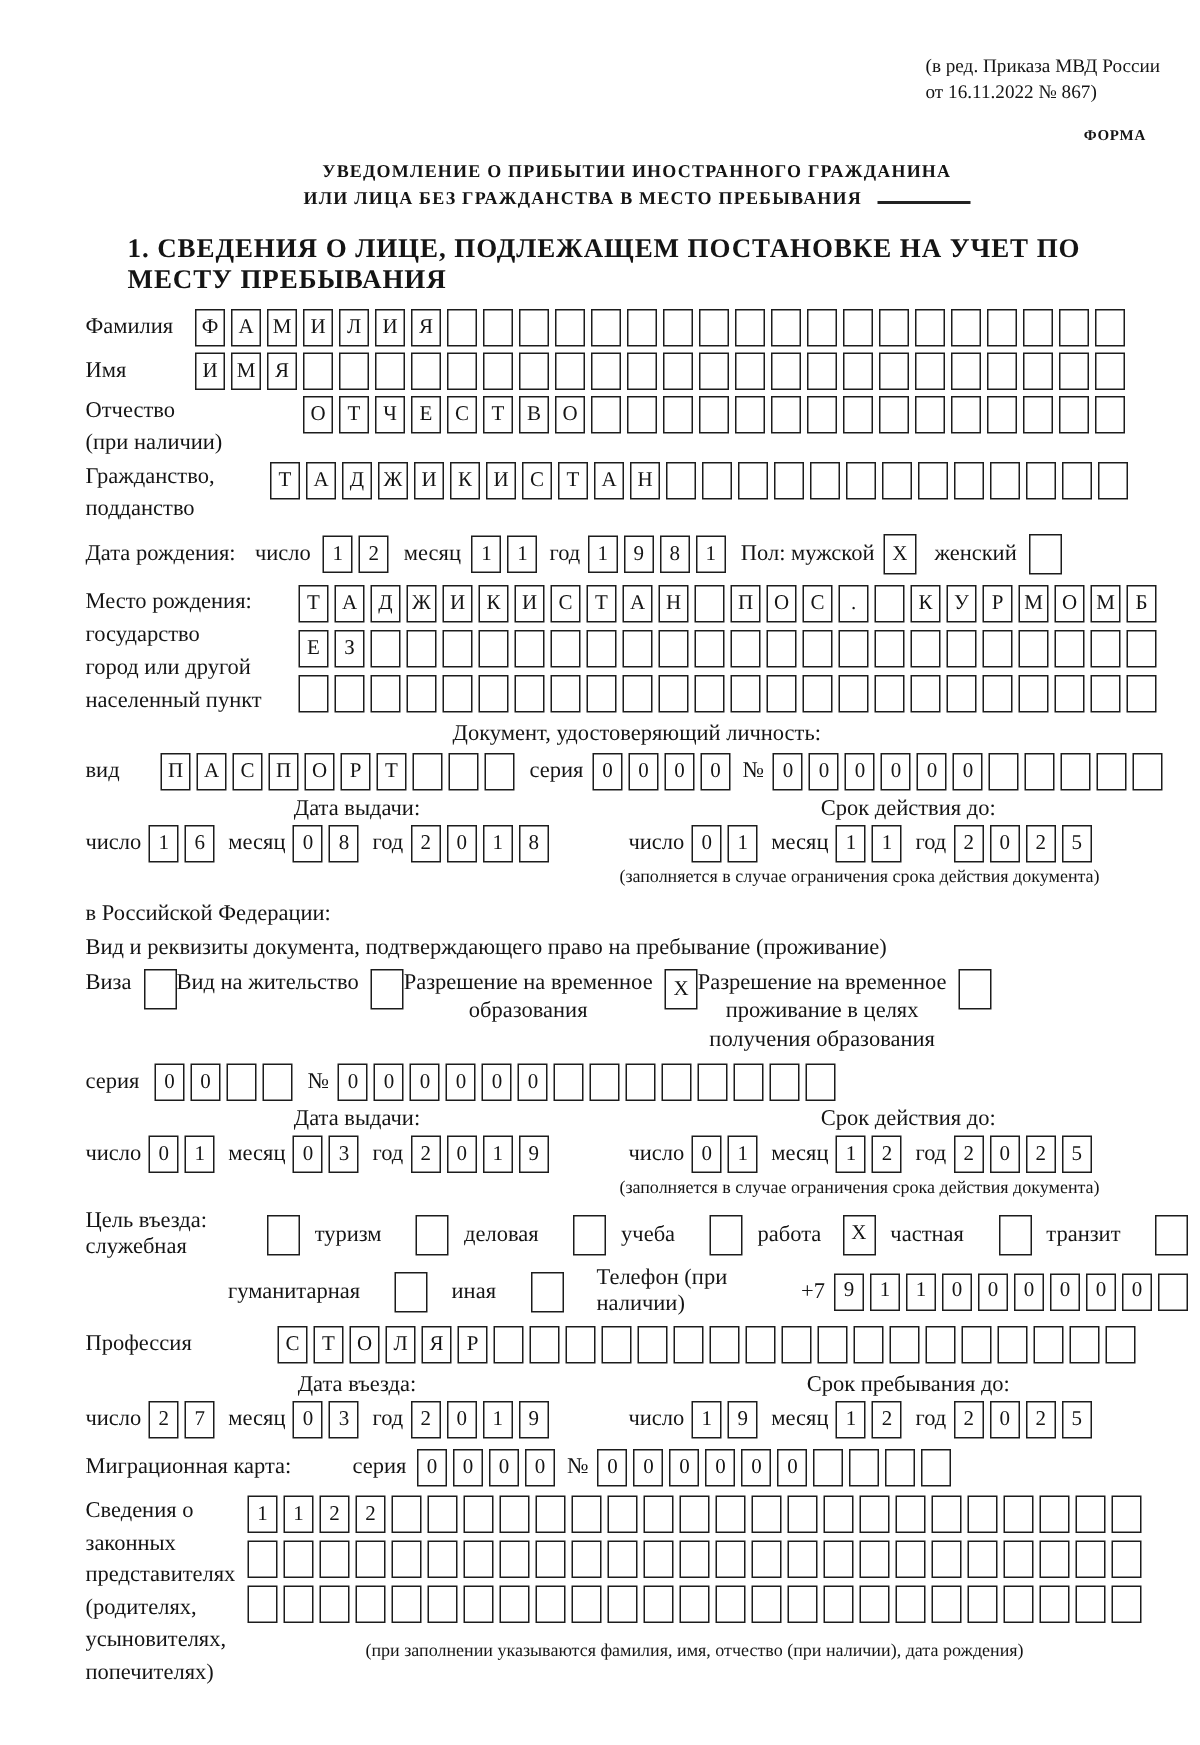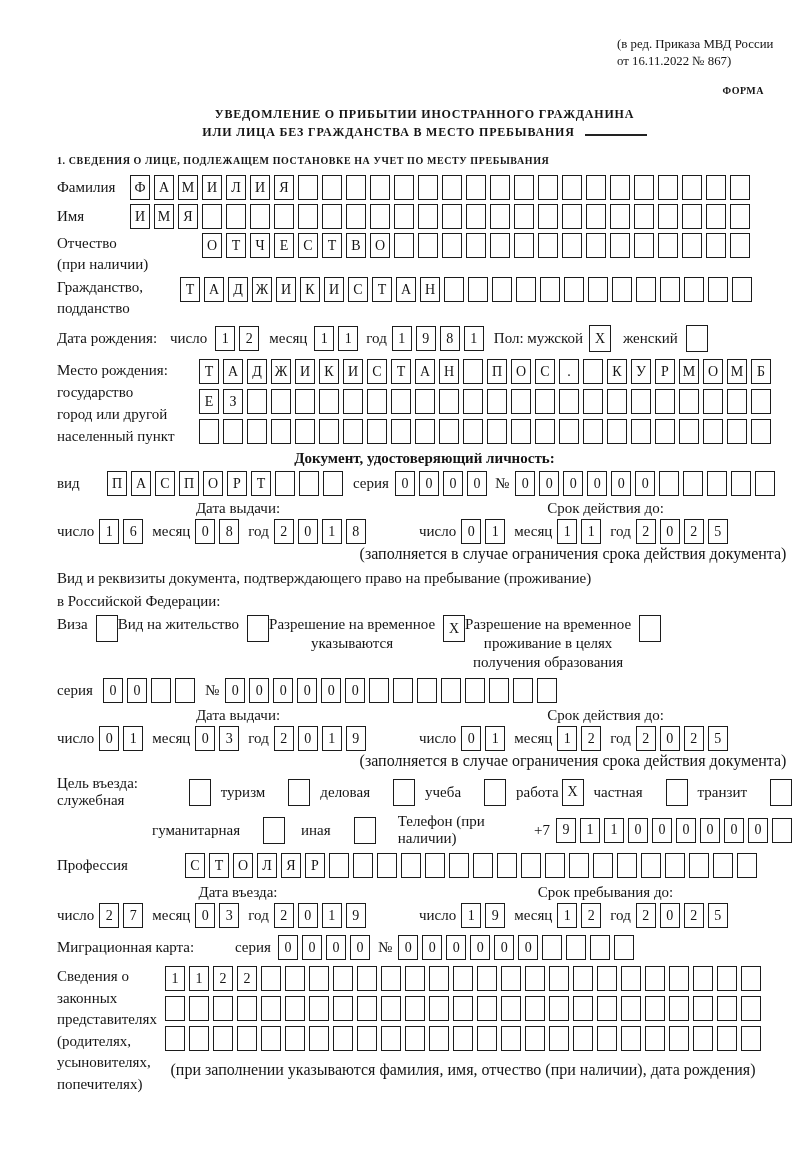--- a/index.html
+++ b/index.html
@@ -13,21 +13,21 @@
   .page { width:800px; height:1163px; padding:30px 8px 0 57px; }
 
   
   .hdr { margin-left:560px; font-size:13.5px; line-height:1.3; }
   .hdr2 { margin-left:560px; font-size:12.8px; line-height:1.3; margin-top:6px; }
   .forma { text-align:right; font-weight:bold; font-size:10px; margin:16px 28px 0 0; letter-spacing:0.5px; }
 
   .title { text-align:center; font-weight:bold; font-size:12px; letter-spacing:0.8px; margin-top:10px; line-height:1.42; }
   .blankline { display:inline-block; width:62px; height:13px; border-bottom:2px solid #222; margin-left:10px; }
 
-  .sec { font-weight:bold; font-size:10px; letter-spacing:0.6px; margin-top:14px; }
+  .sec { font-weight:bold; font-size:18px; letter-spacing:0.6px; margin-top:14px;margin-left:28px; }
 
   .cells { display:inline-flex; gap:4px; flex:none; }
   .cell {
     flex:none; width:20px; height:25px;
     border:1.6px solid #1c1c1c; background:#fff;
     display:flex; align-items:center; justify-content:center;
     font-size:14px;
   }
   .cb .cell { width:22px; height:27px; }
 
@@ -35,24 +35,24 @@
   .ftop { align-items:flex-start; }
   .lblw { flex:none; }
   .mlbl { line-height:21px; }
 
   .dhdr { display:flex; margin-top:4px; font-size:15px; }
   .dh1 { width:362px; text-align:center; }
   .dh2 { flex:1; text-align:center; }
   .dgrp { display:flex; align-items:center; }
   .dgrp .t { margin:0 5px 0 0; }
   .dgrp .g { margin-left:9px; }
-  .note { font-size:16px; line-height:15px; margin-top:2px; }
+  .note { font-size:12px; line-height:15px; margin-top:2px; }
   .note-right { margin-left:300px; width:432px; text-align:center; }
   .center { text-align:center; }
-  .bold { font-weight:bold; }
+  .bold { font-weight:normal; }
 
   .opt { display:flex; align-items:flex-start; gap:8px; }
   .optlbl { text-align:center; line-height:19px; }
   .vcol { display:flex; flex-direction:column; gap:5px; }
   .pair { display:flex; align-items:center; gap:23px; }
 </style>
 </head>
 <body>
 
 <div class="page">
@@ -396,41 +396,41 @@
           <span class="cell">2</span>
           <span class="cell">0</span>
           <span class="cell">2</span>
           <span class="cell">5</span>
         </span>
     </div>
   </div>
   <div class="note note-right">(заполняется в случае ограничения срока действия документа)</div>
 
   <div style="margin-top:6px; line-height:1.5">
+    <div>в Российской Федерации:</div>
     <div>Вид и реквизиты документа, подтверждающего право на пребывание (проживание)</div>
-    <div>в Российской Федерации:</div>
   </div>
 
   <div class="frow ftop" style="margin-top:3px">
     <div class="opt">
       <span class="optlbl">Виза</span>
       <span class="cells cb">
           <span class="cell"></span>
         </span>
     </div>
     <div class="opt">
       <span class="optlbl">Вид на жительство</span>
       <span class="cells cb">
           <span class="cell"></span>
         </span>
     </div>
     <div class="opt">
       <span class="optlbl">
         <div>Разрешение на временное</div>
-        <div>указываются</div>
+        <div>образования</div>
       </span>
       <span class="cells cb">
           <span class="cell">X</span>
         </span>
     </div>
     <div class="opt">
       <span class="optlbl">
         <div>Разрешение на временное</div>
         <div>проживание в целях</div>
         <div>получения образования</div>
@@ -532,21 +532,21 @@
       <span class="cells cb">
           <span class="cell"></span>
         </span>
     </span>
     <span class="pair">
       <span>учеба</span>
       <span class="cells cb">
           <span class="cell"></span>
         </span>
     </span>
-    <span class="pair" style="gap:3px">
+    <span class="pair" style="gap:14px">
       <span>работа</span>
       <span class="cells cb">
           <span class="cell">X</span>
         </span>
     </span>
     <span class="pair">
       <span>частная</span>
       <span class="cells cb">
           <span class="cell"></span>
         </span>

